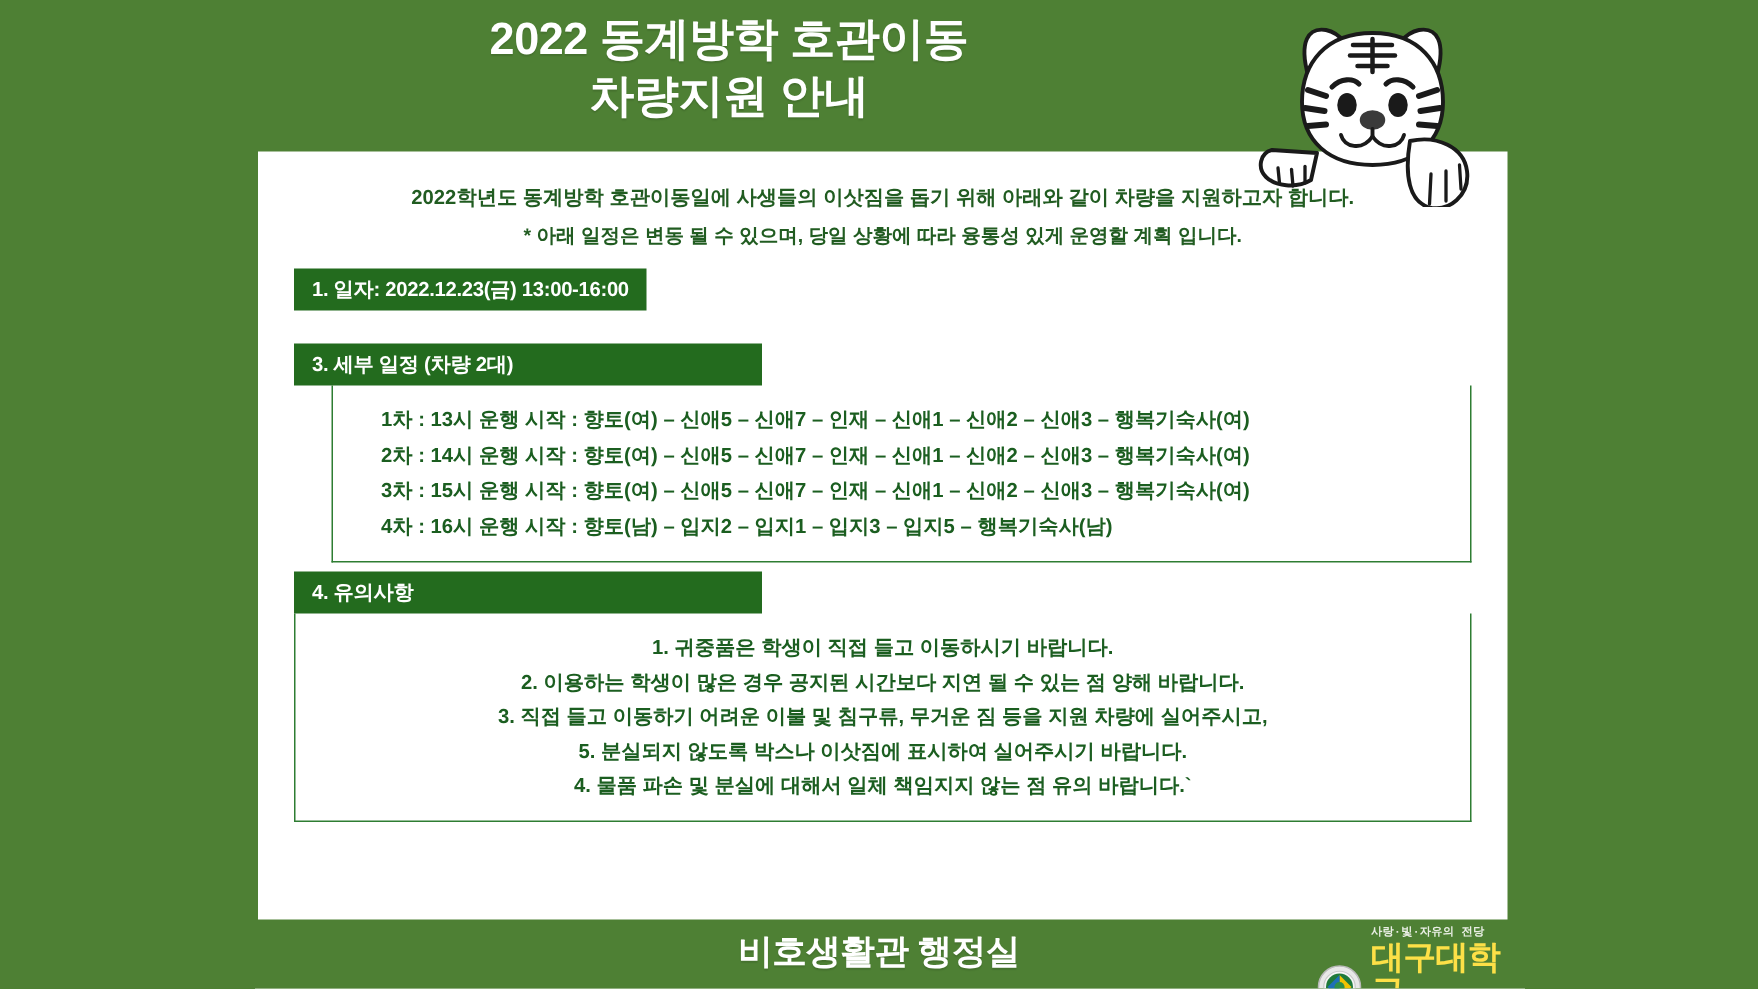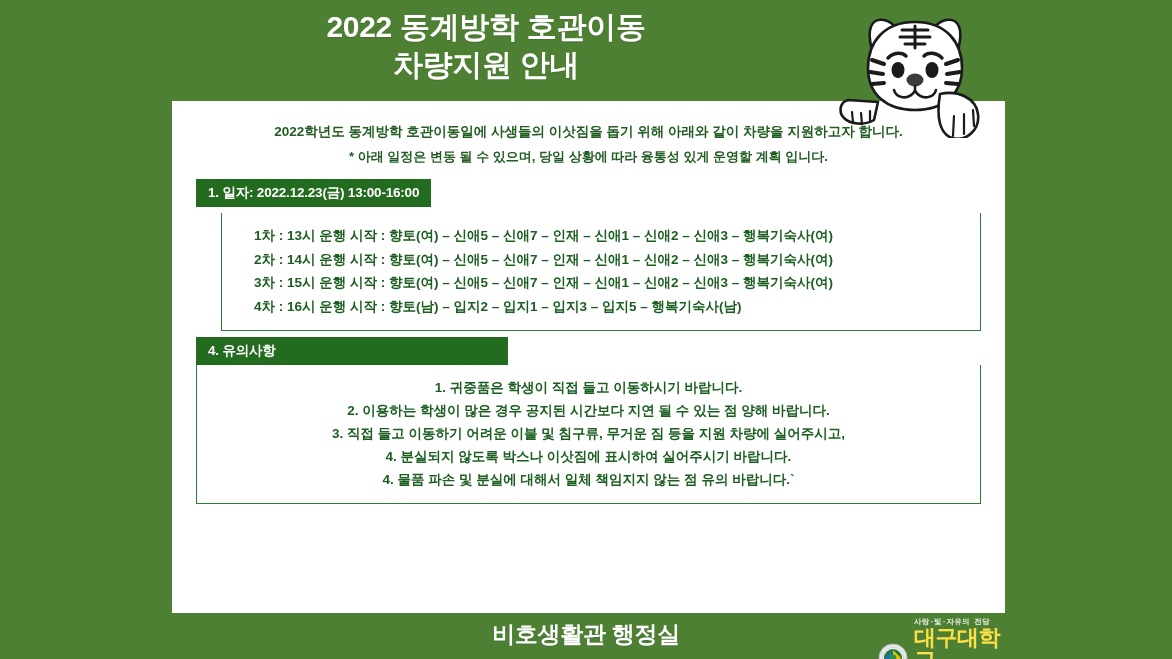--- a/index.html
+++ b/index.html
@@ -107,21 +107,21 @@
     text-align: center;
   }
   .sec-body.list-left {
     text-align: left;
     padding-left: 32px;
     line-height: 23.5px;
     margin-left: 25px;
   }
   .sec-body p { white-space: nowrap; }
 
-  .section.date-only .sec-head { margin-bottom: 0; }
+  .section.date-only .sec-head { margin-bottom: 16px; }
 
   
   .footer {
     position: absolute;
     left: 0;
     bottom: 0;
     width: 1020px;
     height: 46px;
     z-index: 3;
   }
@@ -237,35 +237,36 @@
     </div>
 
     <div class="sections">
 
       <div class="section date-only">
         <div class="sec-head">1. 일자: 2022.12.23(금) 13:00-16:00</div>
       </div>
 
 
       <div class="section">
+        <div class="sec-head wide">3. 세부 일정 (차량 2대)</div>
         <div class="sec-body list-left">
           <p>1차 : 13시 운행 시작 : 향토(여) – 신애5 – 신애7 – 인재 – 신애1 – 신애2 – 신애3 – 행복기숙사(여)</p>
           <p>2차 : 14시 운행 시작 : 향토(여) – 신애5 – 신애7 – 인재 – 신애1 – 신애2 – 신애3 – 행복기숙사(여)</p>
           <p>3차 : 15시 운행 시작 : 향토(여) – 신애5 – 신애7 – 인재 – 신애1 – 신애2 – 신애3 – 행복기숙사(여)</p>
           <p>4차 : 16시 운행 시작 : 향토(남) – 입지2 – 입지1 – 입지3 – 입지5 – 행복기숙사(남)</p>
         </div>
       </div>
 
       <div class="section">
         <div class="sec-head wide">4. 유의사항</div>
         <div class="sec-body">
           <p>1.  귀중품은 학생이 직접 들고 이동하시기 바랍니다.</p>
           <p>2.  이용하는 학생이 많은 경우  공지된 시간보다 지연 될 수 있는 점 양해 바랍니다.</p>
           <p>3.  직접 들고 이동하기 어려운 이불 및 침구류, 무거운 짐 등을 지원 차량에 실어주시고,</p>
-          <p>4.  분실되지 않도록 박스나 이삿짐에 표시하여 실어주시기 바랍니다.</p>
+          <p>5.  분실되지 않도록 박스나 이삿짐에 표시하여 실어주시기 바랍니다.</p>
           <p>4. 물품 파손 및 분실에 대해서 일체 책임지지 않는 점 유의 바랍니다.`</p>
         </div>
       </div>
 
     </div>
   </div>
 
   <div class="footer">
     <div class="footer-title">비호생활관 행정실</div>
 

